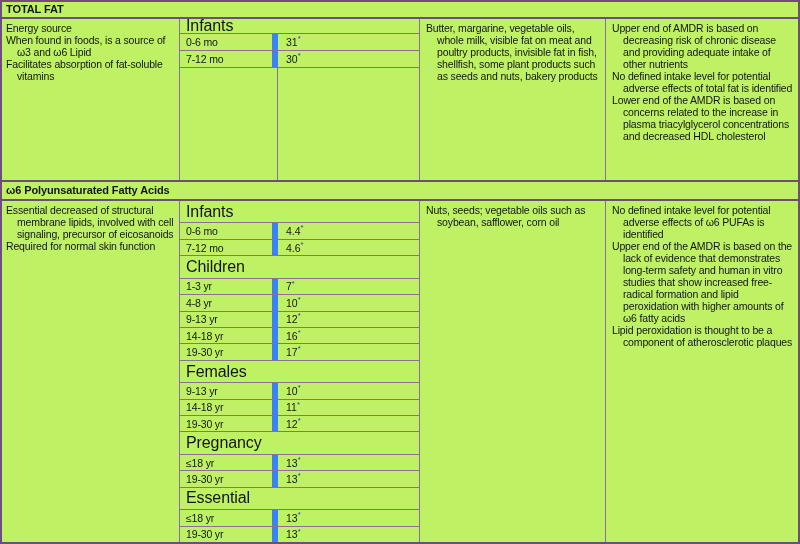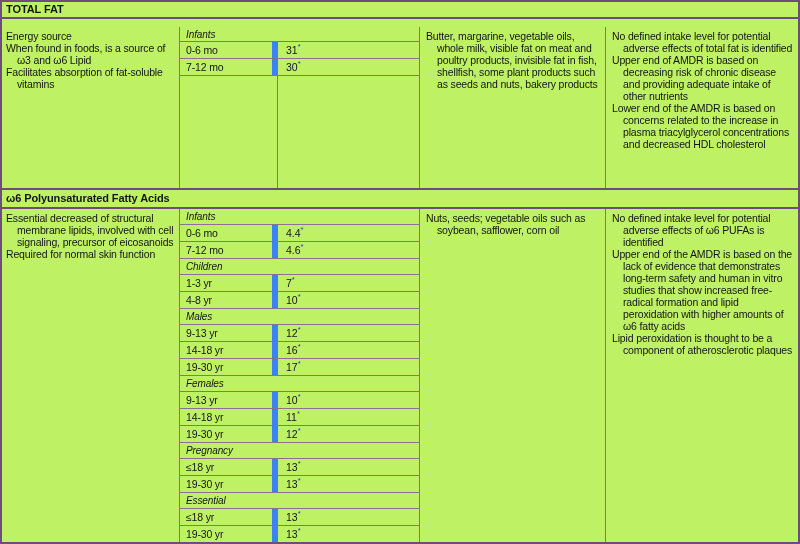--- a/index.html
+++ b/index.html
@@ -30,21 +30,21 @@
     height:21px;
     border-top:2px solid #714b7b;
     line-height:16px;
   }
   
   .sec-body {
     display:flex;
     flex-direction:row;
     overflow:hidden;
   }
-  .sec-body.s1 { flex:0 0 161px;margin-top:8px; }
+  .sec-body.s1 { flex:0 0 161px; }
   .sec-body.s2 { flex:1 1 auto; }
   .col { overflow:hidden; }
   .c1 { flex:0 0 177px; padding:3px 3px 0 4px; }
   .c2 { flex:0 0 241px; border-left:1px solid #8e6d97; border-right:1px solid #8e6d97;
         display:flex; flex-direction:column; }
   .c3 { flex:0 0 185px; padding:3px 4px 0 6px; }
   .c4 { flex:1 1 auto;  border-left:1px solid #8e6d97; padding:3px 3px 0 6px; }
   
   .col p {
     font-size:10.5px;
@@ -59,22 +59,21 @@
     flex:1 1 auto;
     border-bottom:1px solid #8e6d97;
     min-height:0;
   }
   .s1 .row { flex:0 0 auto; }
   .s1 .row.group { height:15px; }
   .s1 .row.val   { height:17px; }
   .row.filler { flex:1 1 auto; border-bottom:none; }
   .sec-body .c2 .row:last-child { border-bottom:none; }
   .row .glabel {
-    font-style:italic;
-    font-size:10px;
+    font-size:16px;
     letter-spacing:-0.1px;
     padding-left:6px;
     align-self:center;
   }
   .row .age {
     flex:0 0 98px;
     border-right:6px solid #3b82f6;
     font-size:10.5px;
     letter-spacing:-0.15px;
     padding-left:6px;
@@ -131,22 +130,22 @@
         <span class="age"></span>
         <span class="num"></span>
       </div>
     </div>
 
     <div class="col c3">
       <p>Butter, margarine, vegetable oils, whole milk, visible fat on meat and poultry products, invisible fat in fish, shellfish, some plant products such as seeds and nuts, bakery products</p>
     </div>
 
     <div class="col c4">
+      <p>Upper end of AMDR is based on decreasing risk of chronic disease and providing adequate intake of other nutrients</p>
       <p>No defined intake level for potential adverse effects of total fat is identified</p>
-      <p>Upper end of AMDR is based on decreasing risk of chronic disease and providing adequate intake of other nutrients</p>
       <p>Lower end of the AMDR is based on concerns related to the increase in plasma triacylglycerol concentrations and decreased HDL cholesterol</p>
     </div>
   </div>
 
   <div class="sec-title mid">ω6 Polyunsaturated Fatty Acids</div>
 
   <div class="sec-body s2">
     <div class="col c1">
       <p>Essential decreased of structural membrane lipids, involved with cell signaling, precursor of eicosanoids</p>
       <p>Required for normal skin function</p>
@@ -180,23 +179,20 @@
             <sup>*</sup>
           </span>
       </div>
       <div class="row val">
         <span class="age">4-8 yr</span>
         <span class="num">
             <span>10</span>
             <sup>*</sup>
           </span>
       </div>
-      <div class="row group">
-        <span class="glabel">Males</span>
-      </div>
       <div class="row val">
         <span class="age">9-13 yr</span>
         <span class="num">
             <span>12</span>
             <sup>*</sup>
           </span>
       </div>
       <div class="row val">
         <span class="age">14-18 yr</span>
         <span class="num">

